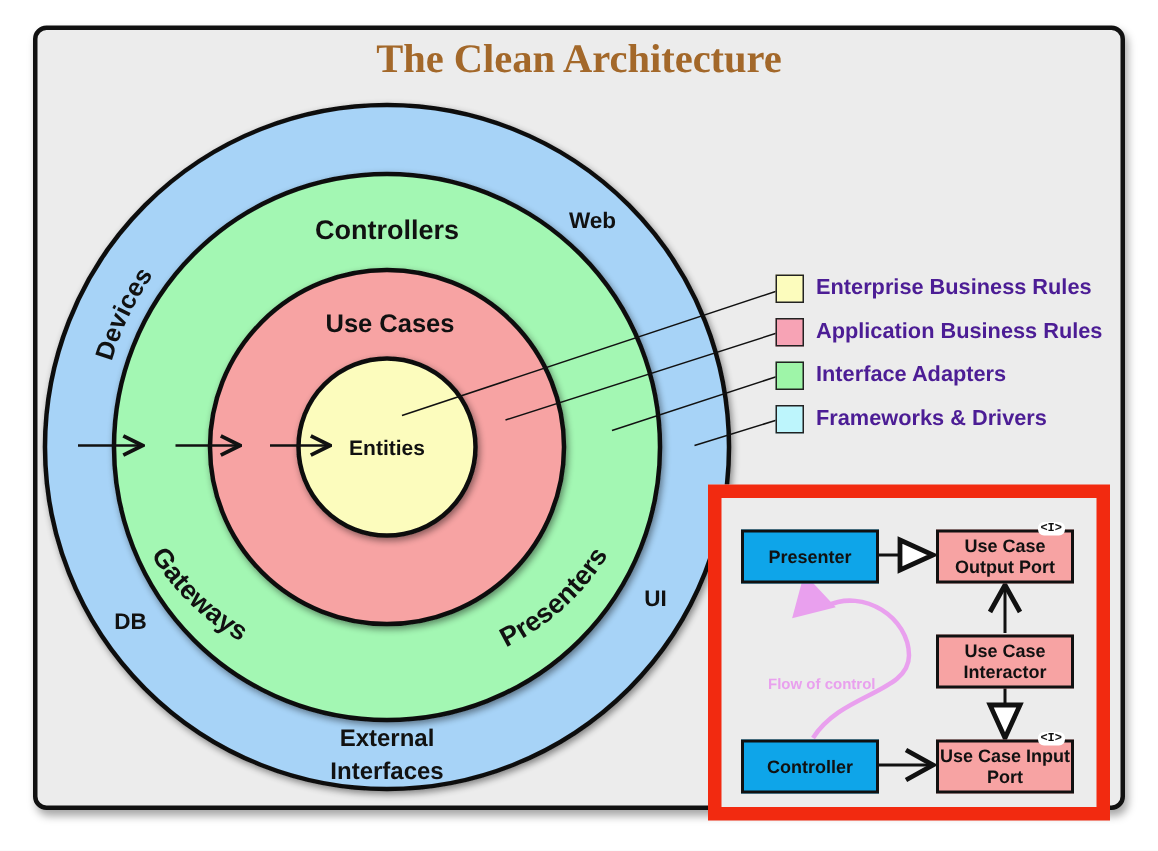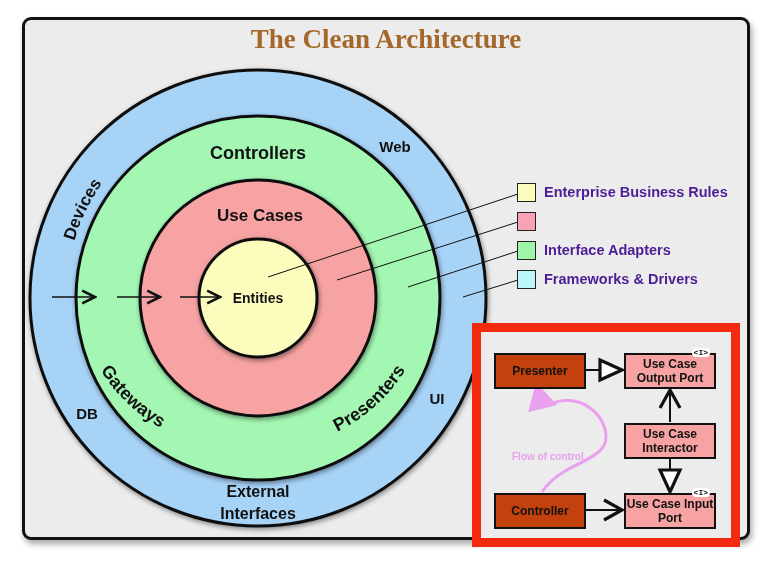--- a/index.html
+++ b/index.html
@@ -6,21 +6,21 @@
   body{width:772px;height:567px;position:relative;overflow:hidden;font-family:"Liberation Sans",sans-serif;}
   #frame{position:absolute;left:22px;top:17px;width:728px;height:523px;background:#ececec;border:3px solid #111;border-radius:9px;box-shadow:2px 4px 6px rgba(0,0,0,0.35);box-sizing:border-box;}
   #title{position:absolute;left:0;top:24px;width:772px;text-align:center;font-family:"Liberation Serif",serif;font-weight:bold;font-size:27px;color:#a3682a;letter-spacing:0px;}
   svg{position:absolute;left:0;top:0;}
   .lbl{font-family:"Liberation Sans",sans-serif;font-weight:bold;fill:#111;}
   .legend-item{position:absolute;left:517px;height:22px;display:flex;align-items:center;}
   .legend-swatch{width:19px;height:19px;border:1px solid #222;box-sizing:border-box;margin-right:8px;}
   .legend-text{font-weight:bold;font-size:14.5px;color:#4c1d95;white-space:nowrap;}
   #inset{position:absolute;left:472px;top:323px;width:268px;height:224px;border:9px solid #f22a10;box-sizing:border-box;background:#ececec;}
   .box{position:absolute;border:2px solid #111;box-sizing:border-box;display:flex;align-items:center;justify-content:center;text-align:center;font-weight:bold;font-size:12px;line-height:14px;color:#111;}
-  .green{background:#c2410c;}
+  .green{background:#0ea5e9;}
   .pink{background:#f7a3a3;}
   .iface{position:absolute;right:4px;top:-7px;font-family:"Liberation Mono",monospace;font-size:8px;font-weight:bold;color:#111;background:#fff;line-height:9px;padding:0 2px;border-radius:4px;}
   .flow-label{position:absolute;font-weight:bold;font-size:10px;color:#e9a0ee;white-space:nowrap;}
 </style>
 </head>
 <body>
 
 <div id="frame"></div>
 <div id="title">The Clean Architecture</div>
 
@@ -72,20 +72,21 @@
   <text class="lbl" x="260" y="221" font-size="17" text-anchor="middle">Use Cases</text>
   <text class="lbl" x="258" y="303" font-size="14" text-anchor="middle">Entities</text>
 </svg>
 
 <div class="legend-item" style="top:181px;">
   <div class="legend-swatch" style="background:#fcfcbd;"></div>
   <span class="legend-text">Enterprise Business Rules</span>
 </div>
 <div class="legend-item" style="top:210px;">
   <div class="legend-swatch" style="background:#f7a3b5;"></div>
+  <span class="legend-text">Application Business Rules</span>
 </div>
 <div class="legend-item" style="top:239px;">
   <div class="legend-swatch" style="background:#9ef5a8;"></div>
   <span class="legend-text">Interface Adapters</span>
 </div>
 <div class="legend-item" style="top:268px;">
   <div class="legend-swatch" style="background:#bdf5fc;"></div>
   <span class="legend-text">Frameworks &amp; Drivers</span>
 </div>
 

